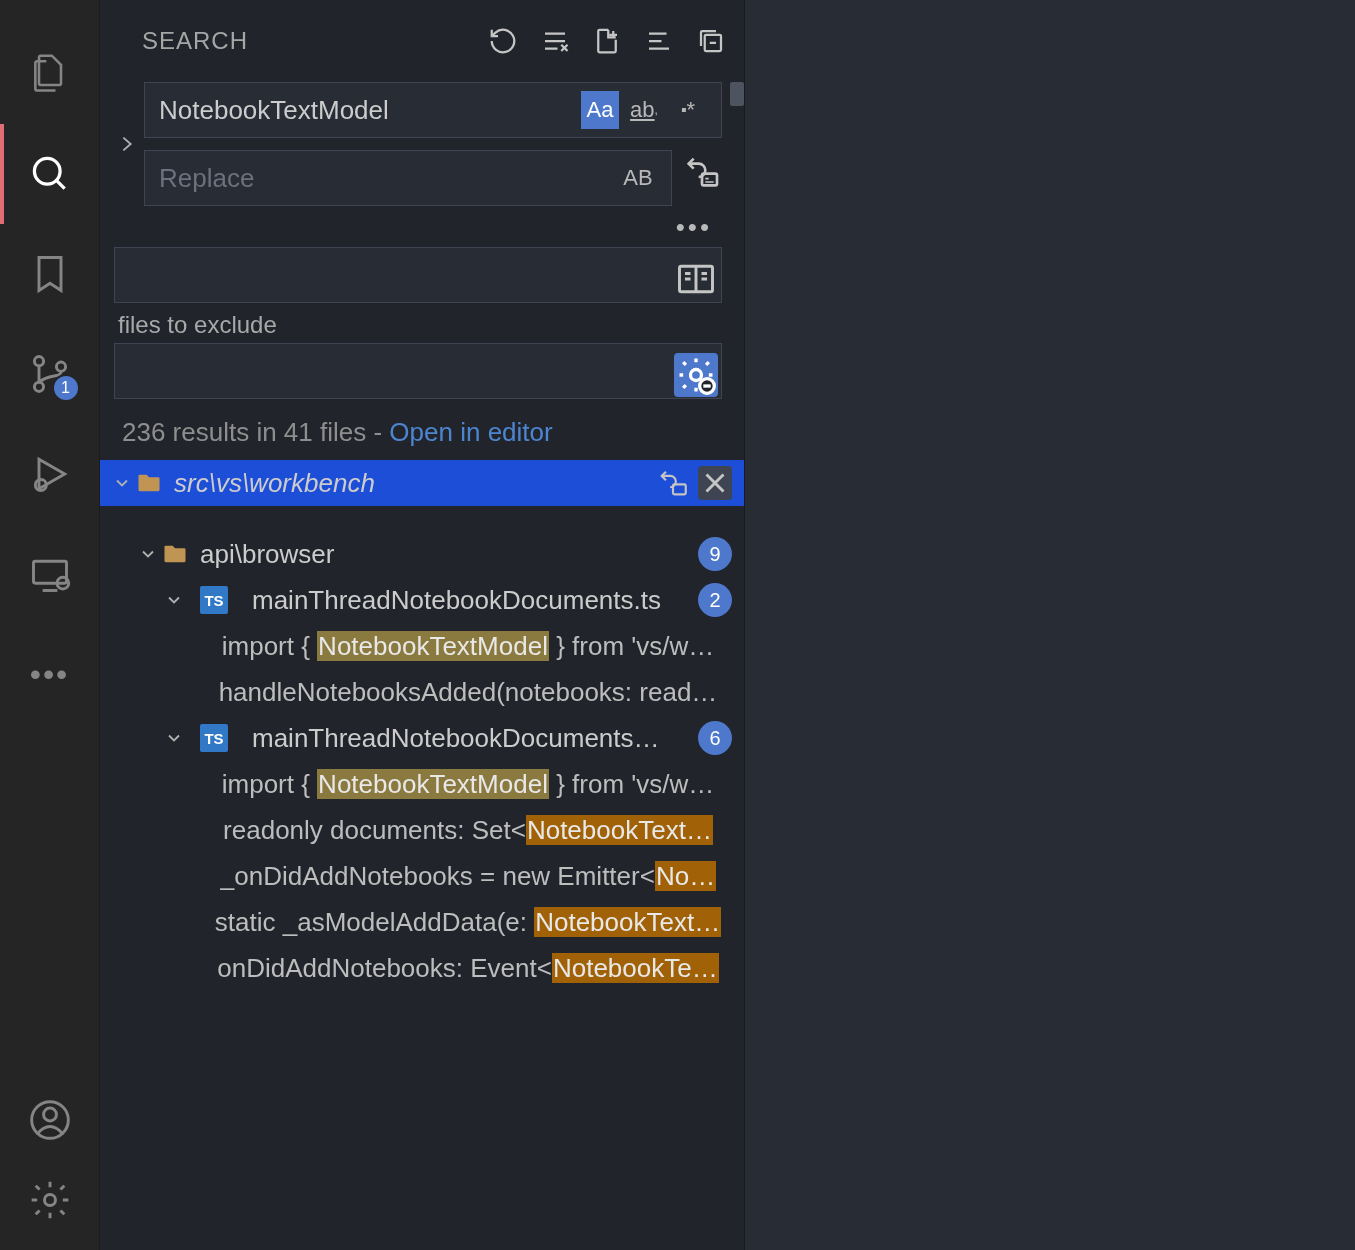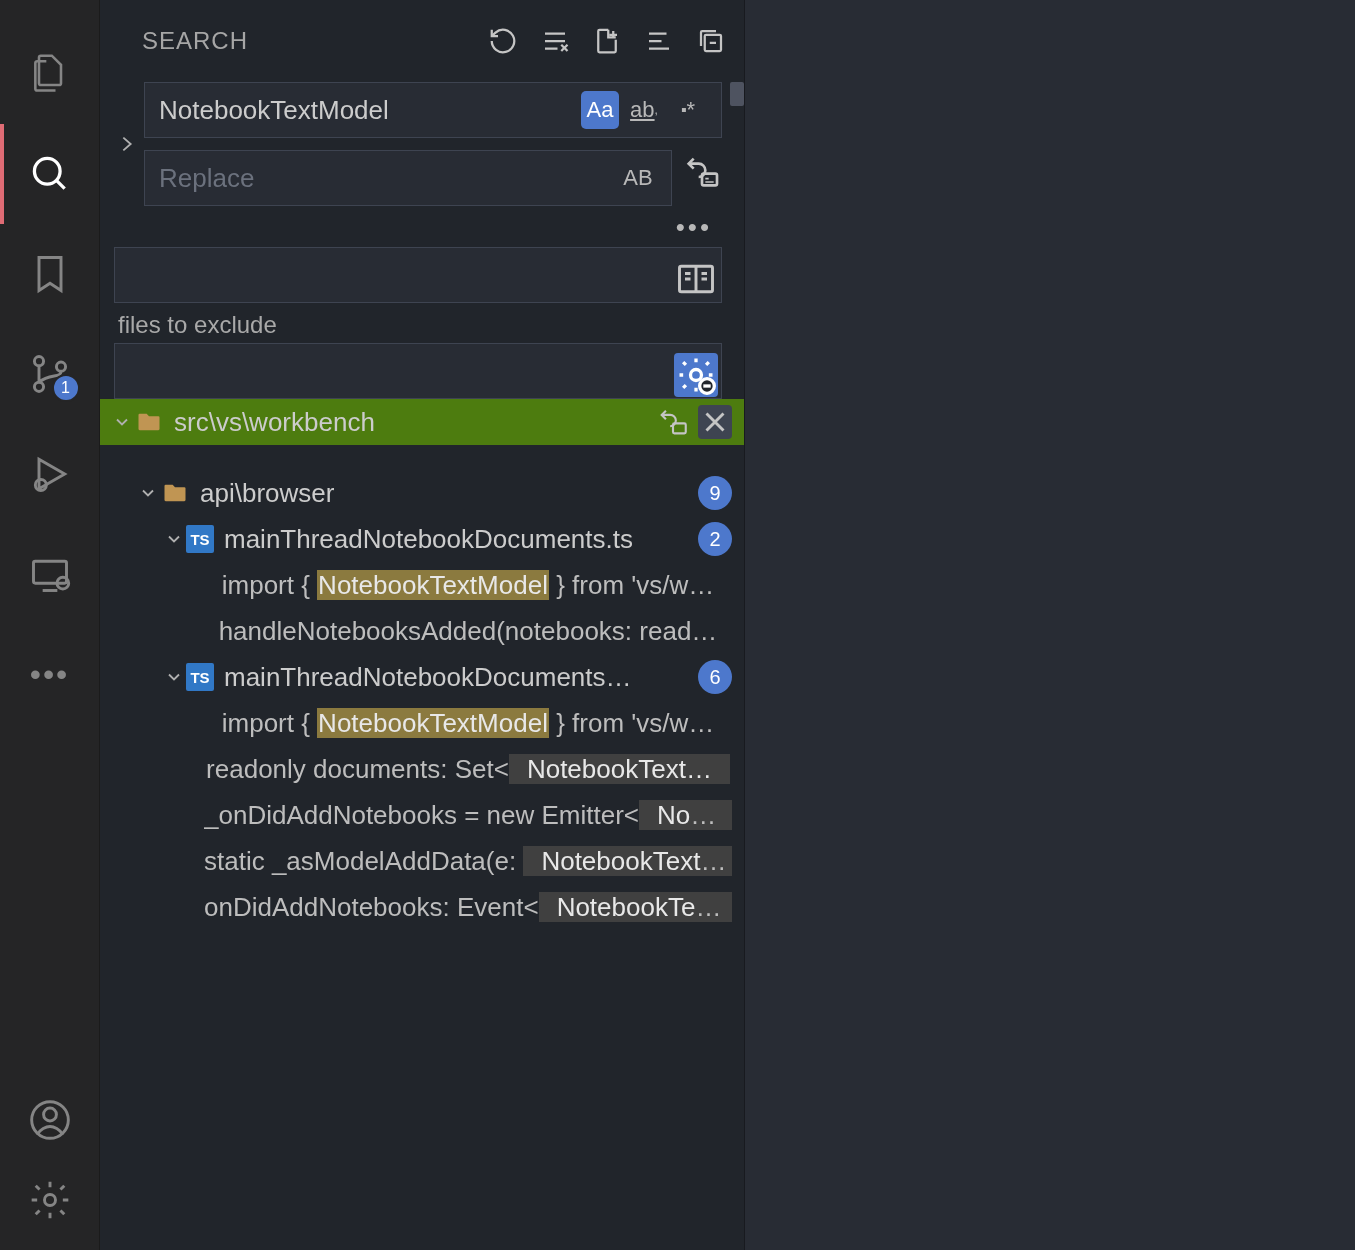--- a/index.html
+++ b/index.html
@@ -103,21 +103,21 @@
     padding: 10px 14px;
     display:flex;align-items:center;justify-content:space-between;
   }
   .search-input { height: 56px; }
   .replace-input { height: 56px; margin-top: 12px; color:#7a7a7a;}
   .plain-input { height: 56px; margin-top:4px; }
   .input-value { flex:1; white-space:nowrap; overflow:hidden;}
   .placeholder-text { color:#6b717d; }
   .inline-toggles { display:flex; gap:6px; align-items:center;}
   .tgl {
-    width:38px;height:38px;border-radius:5px;
+    width:38px;height:38px;border-radius:0;
     display:flex;align-items:center;justify-content:center;
     font-size:22px;color:#b8b8b8;
   }
   .tgl.active { background:#4d78cc;color:#fff;}
   .tgl-caps { font-size:22px; font-weight:500;}
   .tgl-ab { text-decoration: underline; font-size:22px;}
   .tgl-rx { font-size:22px;}
   .replace-all-btn { width:40px;height:40px;display:flex;align-items:center;justify-content:center;color:#c5c5c5;margin-left:10px;}
   
   .more-dots { text-align:right; padding:6px 10px 0 0; font-size:26px; letter-spacing:3px; color:#b8b8b8;}
@@ -133,42 +133,42 @@
   .summary {
     font-size:26px;color:#8e8e8e; padding:18px 8px 12px 8px;
   }
   .summary a { color:#4d85d1; text-decoration:none;}
   
   .results { flex:1; overflow:hidden; font-size:26px;}
   .tree-row {
     display:flex;align-items:center;height:46px;
     padding-right:12px;white-space:nowrap;
   }
-  .tree-row.hover { background:#4d7c0f;}
+  .tree-row.hover { background:#1d4ed8;font-style:italic;}
   .tw { width:24px; display:flex;align-items:center;justify-content:center;color:#b0b0b0;}
   .tw svg{width:20px;height:20px;}
   .folder-icon,.file-icon { width:30px;height:30px;display:flex;align-items:center;justify-content:center;margin-right:10px;}
   .folder-icon svg{width:28px;height:28px;color:#c09553;}
   .ts-icon { width:28px;height:28px;background:#3178c6;color:#fff;font-size:15px;font-weight:bold;display:flex;align-items:center;justify-content:center;margin-right:10px;border-radius:2px;}
   .row-label { color:#cccccc; overflow:hidden;text-overflow:ellipsis;}
   .row-spacer{flex:1;}
   .row-actions{display:flex;gap:8px;align-items:center;}
   .row-actions .act{width:34px;height:34px;display:flex;align-items:center;justify-content:center;color:#c5c5c5;border-radius:4px;}
   .row-actions .act.hover{background:#3e4451;}
   .count-badge {
     min-width:34px;height:34px;border-radius:17px;background:#4d78cc;color:#fff;
     display:flex;align-items:center;justify-content:center;font-size:20px;padding:0 8px;
   }
   .match-line { padding-left:0; color:#bdbdbd; overflow:hidden; text-overflow:ellipsis;}
   .hl { background:#8b7a3f; color:#e8e8e8; padding:0 1px;}
-  .hl-trail { background:#404040;color:#e8e8e8;padding:0 18px;}
+  .hl-trail { background:#a16207;color:#e8e8e8;padding:0 1px;}
   
   .indent-0{padding-left:10px;}
   .indent-1{padding-left:36px;margin-top:25px;}
-  .indent-2{padding-left:62px;}
+  .indent-2{padding-left:62px;gap:14px;}
   .indent-3{padding-left:104px;justify-content:center;}
   
   .editor-area { flex:1; background:#282c34;}
   
   .scroll-track {
     position:absolute; right:0; top:82px; width:14px; height:24px;
     background:#4e5360; border-radius:2px;
   }
   .sidebar{position:relative;}
 </style>
@@ -333,20 +333,23 @@
       <div class="suffix-btn gear-active" style="top:10px">
         <svg viewBox="0 0 24 24" fill="none" stroke="currentColor" stroke-width="1.8">
             <circle cx="12" cy="12" r="3"></circle>
             <path d="M12 3v2M12 19v2M5 5l1.5 1.5M17.5 17.5 19 19M3 12h2M19 12h2M5 19l1.5-1.5M17.5 6.5 19 5"></path>
             <circle cx="18" cy="18" r="4" fill="#21252b"></circle>
             <path d="M16 18h4"></path>
           </svg>
       </div>
     </div>
 
+    <div class="summary">
+      <span>236 results in 41 files - </span><a href="#">Open in editor</a>
+    </div>
   </div>
 
   <div class="results">
 
     <div class="tree-row hover indent-0">
       <div class="tw">
           <svg viewBox="0 0 24 24" fill="none" stroke="currentColor" stroke-width="2.2">
             <path d="M6 9l6 6 6-6"></path>
           </svg>
         </div>

